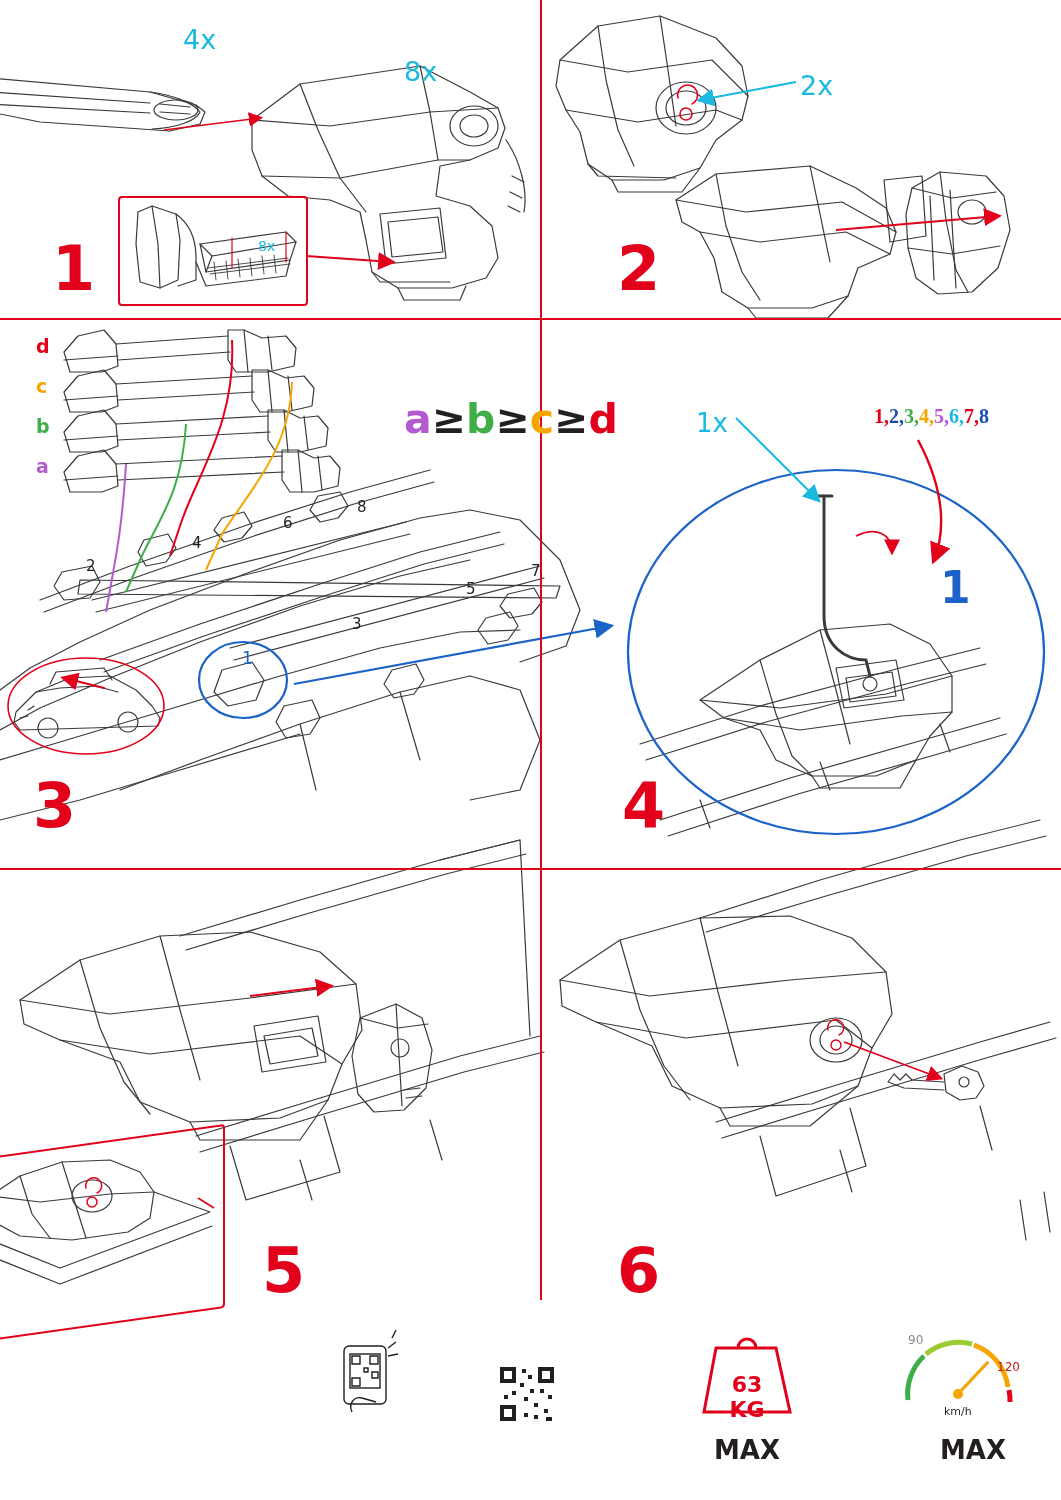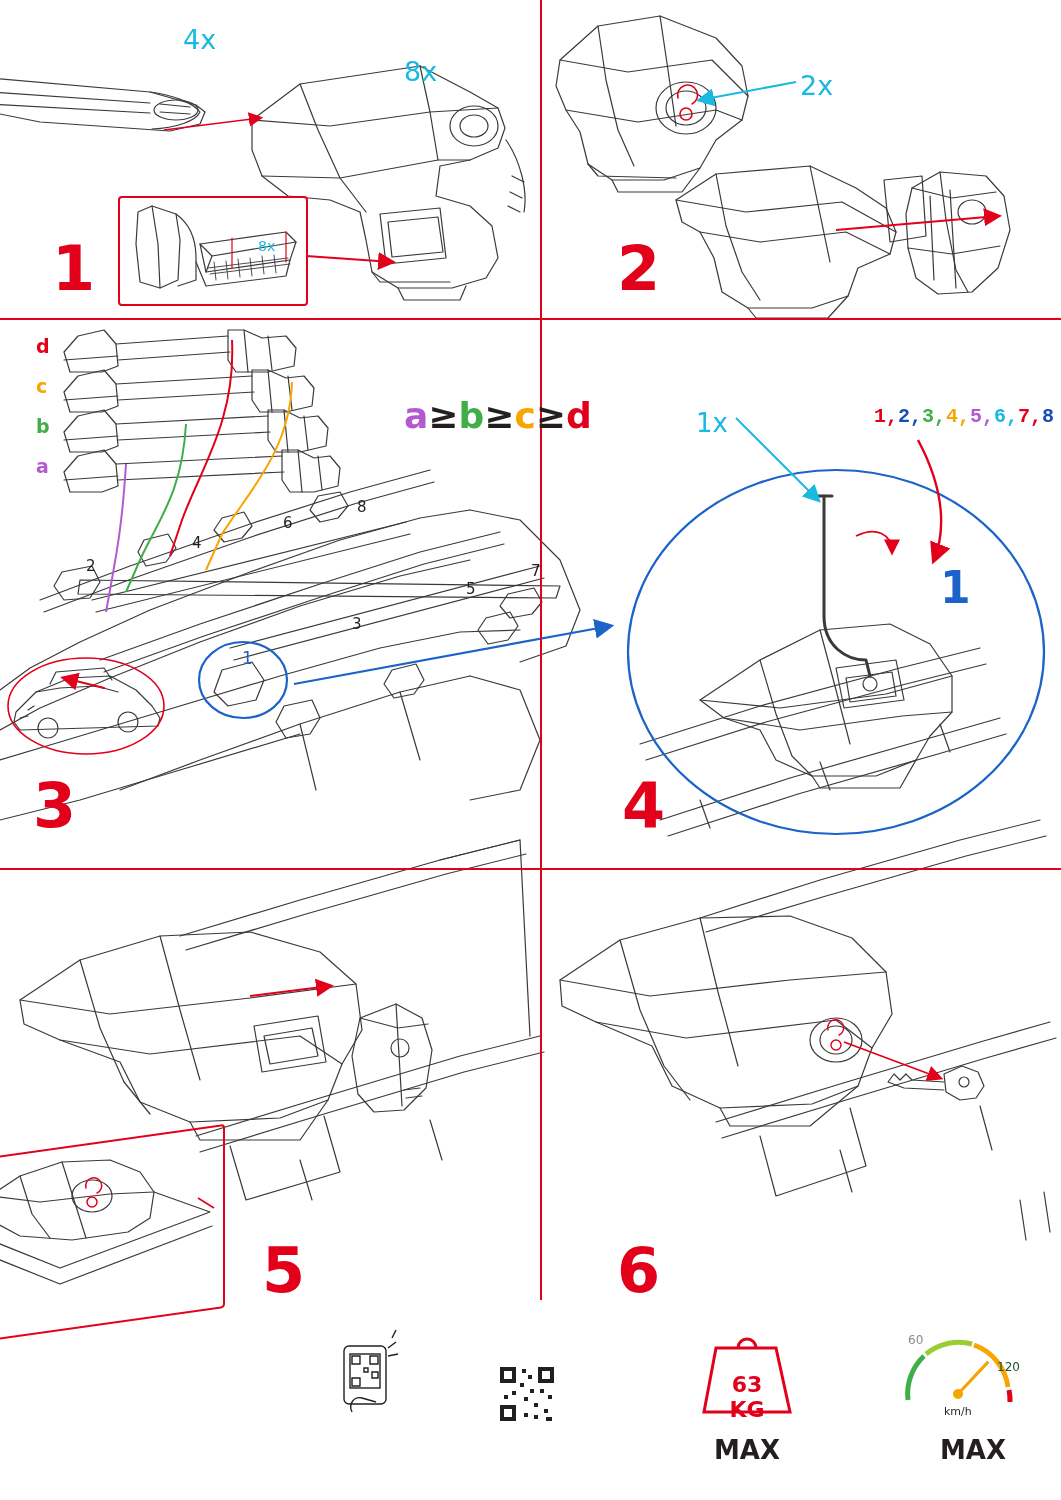--- a/index.html
+++ b/index.html
@@ -80,34 +80,34 @@
   .letter.ld { left: 36px; top: 335px; color: #e2001a; }
   .letter.lc { left: 36px; top: 375px; color: #f7a500; }
   .letter.lb { left: 36px; top: 415px; color: #3fae49; }
   .letter.la { left: 36px; top: 455px; color: #b45ad0; }
 
   .inequality {
     position: absolute;
     left: 404px;
     top: 395px;
     font-family: "DejaVu Sans", sans-serif;
-    font-size: 36px;
+    font-size: 41px;
     font-weight: 700;
   }
   .inequality .ia { color: #b45ad0; }
   .inequality .ib { color: #3fae49; }
   .inequality .ic { color: #f7a500; }
   .inequality .id { color: #e2001a; }
   .inequality .op { color: #231f20; }
 
   .seq {
     position: absolute;
     left: 874px;
     top: 405px;
-    font-family: Liberation Mono, monospace;
+    font-family: Liberation Serif, serif;
     font-size: 20px;
     font-weight: 600;
   }
   .seq span { color: #e2001a; }
   .seq .c1 { color: #e2001a; }
   .seq .c2 { color: #1b4db5; }
   .seq .c3 { color: #3fae49; }
   .seq .c4 { color: #f7a500; }
   .seq .c5 { color: #b45ad0; }
   .seq .c6 { color: #19b9e0; }
@@ -188,21 +188,21 @@
     font-family: "DejaVu Sans", sans-serif;
     font-size: 12px;
     color: #8a8a8a;
   }
   .gauge-120 {
     position: absolute;
     left: 997px;
     top: 1360px;
     font-family: "DejaVu Sans", sans-serif;
     font-size: 12px;
-    color: #14532d;
+    color: #b91c1c;
   }
 
   .inset-box {
     position: absolute;
     border: 2px solid #e2001a;
     border-radius: 4px;
   }
   .inset-box.b1 { left: 118px; top: 196px; width: 186px; height: 106px; }
   .inset-box.b5 { left: -5px; top: 1140px; width: 226px; height: 180px; transform: skewY(-8deg); }
 
@@ -623,16 +623,16 @@
     
     
     
     
   </div>
 
   <div class="weight-text">63 KG</div>
   <div class="max-label m-weight">MAX</div>
   <div class="max-label m-speed">MAX</div>
   <div class="gauge-kmh">km/h</div>
-  <div class="gauge-60">60</div>
+  <div class="gauge-60">90</div>
   <div class="gauge-120">120</div>
 
 </div>
 
 </body></html>

